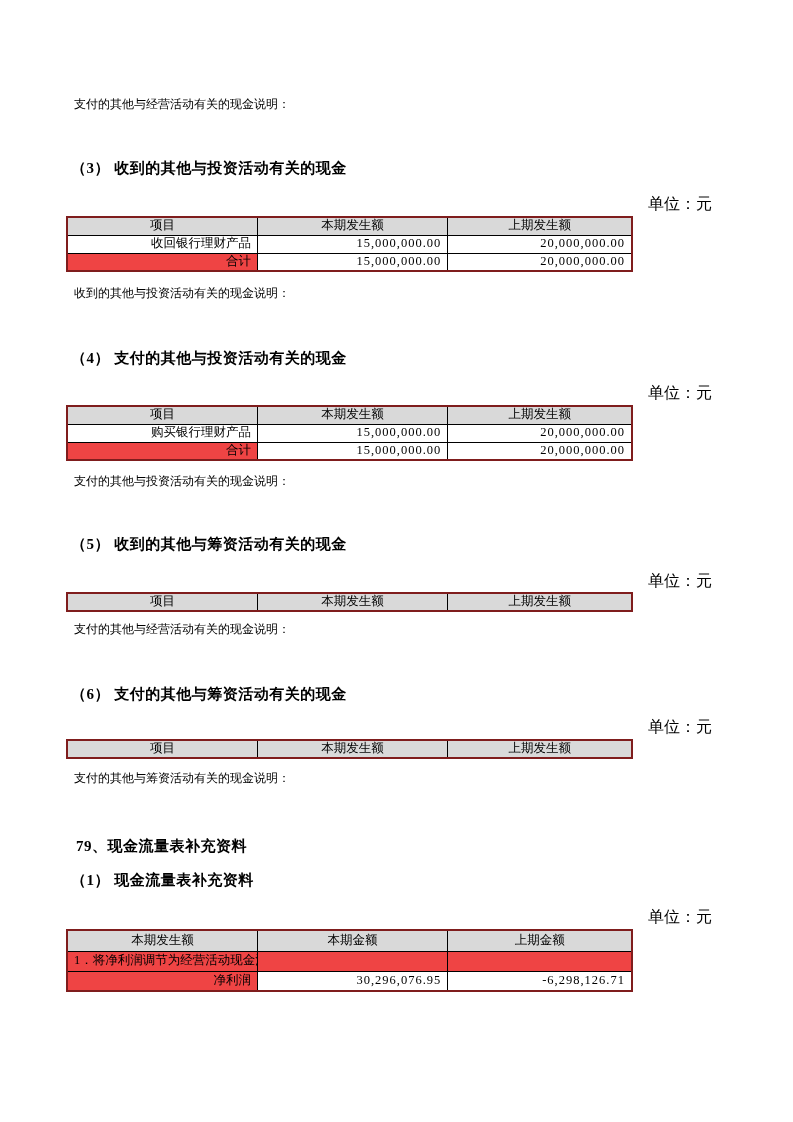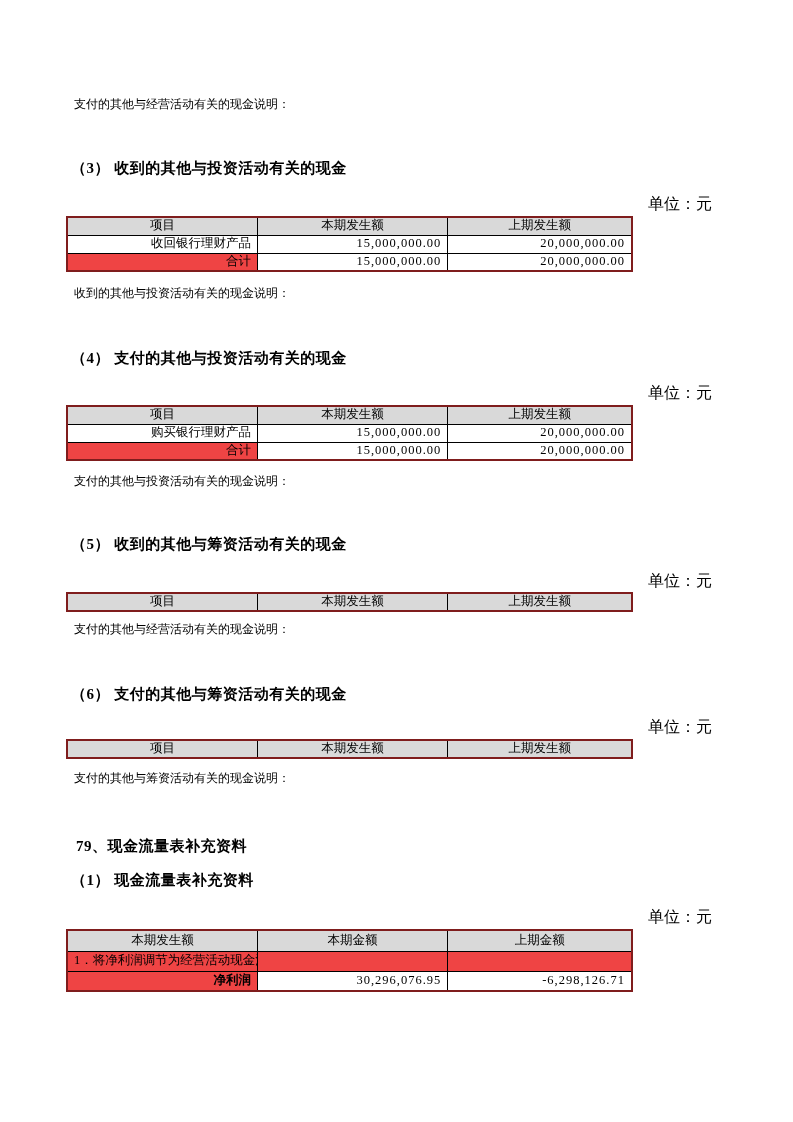--- a/index.html
+++ b/index.html
@@ -25,21 +25,21 @@
   }
   table.fin th {
     background:#d9d9d9; font-weight:normal; text-align:center;
   }
   table.fin col.c1 { width:33.7%; }
   table.fin col.c2 { width:33.7%; }
   table.fin col.c3 { width:32.6%; }
   td.label { text-align:right; }
   td.num { text-align:right; letter-spacing:1px; }
   td.shaded { background:#ef4444; }
-  td.indent { padding-left:18px;font-weight:bold; }
+  td.indent { padding-left:18px; }
   table.supp th, table.supp td { height:20px; }
   table.supp th { height:21px; }
 </style>
 </head>
 <body>
 
 <div class="abs note" style="top:97px">支付的其他与经营活动有关的现金说明：</div>
 
 <div class="abs h2" style="top:159px">（3） 收到的其他与投资活动有关的现金</div>
 <div class="abs unit" style="top:194px">单位：元</div>

